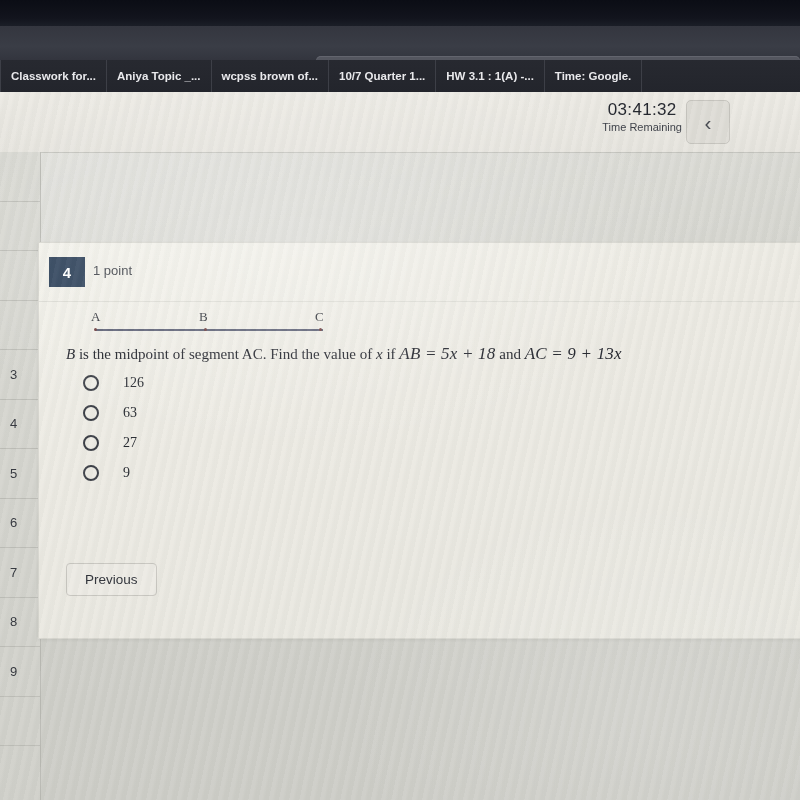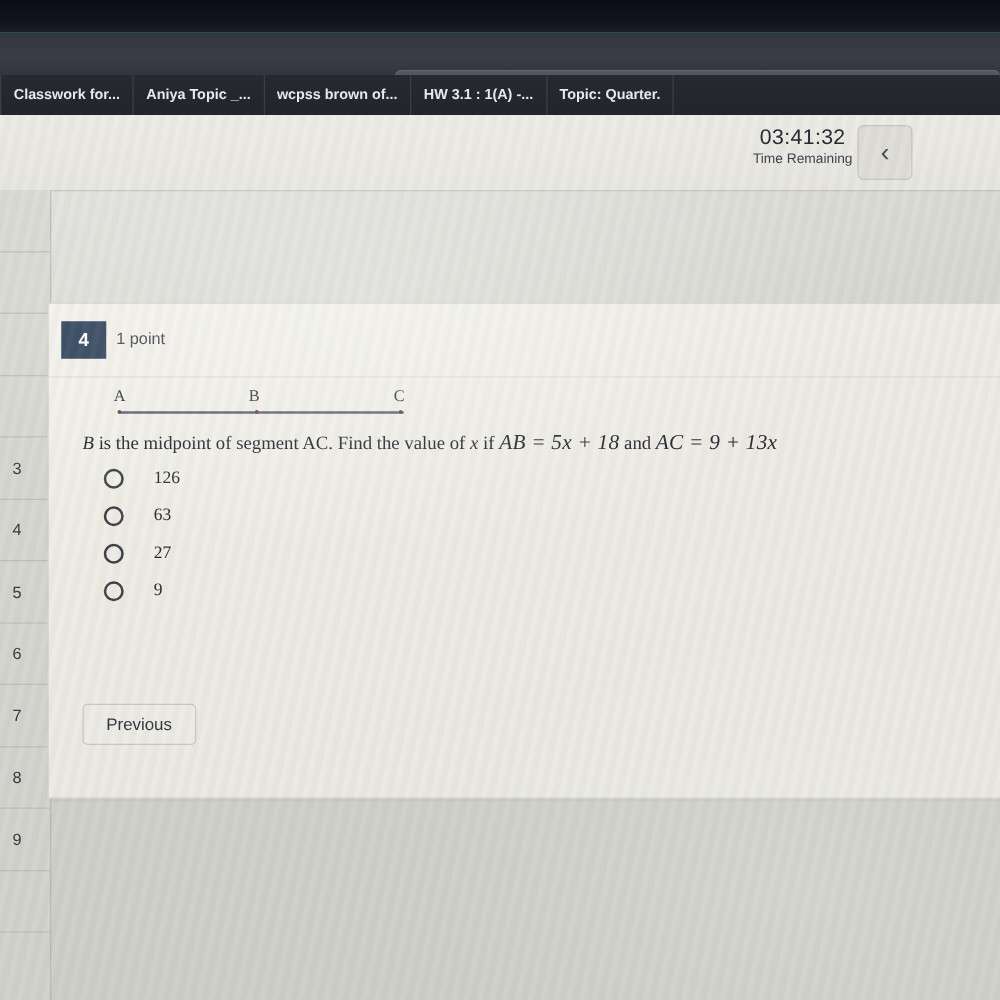--- a/index.html
+++ b/index.html
@@ -5,21 +5,21 @@
   html,body{margin:0;padding:0;}
   body{
     width:800px;height:800px;overflow:hidden;
     font-family:"Liberation Sans", sans-serif;
     background:#cfcfc9;
     position:relative;
   }
   
   #screen-photo{
     position:absolute;inset:0;
-    background:#14b8a6;
+    background:#ec4899;
     text-decoration:underline;
   }
 
   
   .bezel-top{
     position:absolute;left:0;top:0;width:800px;height:26px;
     background:linear-gradient(180deg,#0b0d15 0%,#12141d 70%,#1b1e27 100%);
   }
 
   
@@ -223,22 +223,23 @@
           <span class="shackle"></span><span class="body"></span>
         </span><span>wcpss.instructure.com</span>
       </span>
     </div>
   </div>
 
   <div class="bookmarks-bar">
     <div class="bm-item">Classwork for...</div>
     <div class="bm-item">Aniya Topic _...</div>
     <div class="bm-item">wcpss brown of...</div>
+    <div class="bm-item">10/7 Quarter 1...</div>
     <div class="bm-item">HW 3.1 : 1(A) -...</div>
-    <div class="bm-item">Topic: Quarter.</div>
+    <div class="bm-item">Time: Google.</div>
   </div>
 
   <div class="page-area">
 
     <div class="quiz-header">
       <div class="timer-wrap">
         <div class="timer-value">03:41:32</div>
         <div class="timer-label">Time Remaining</div>
       </div>
       <div class="collapse-btn">‹</div>

